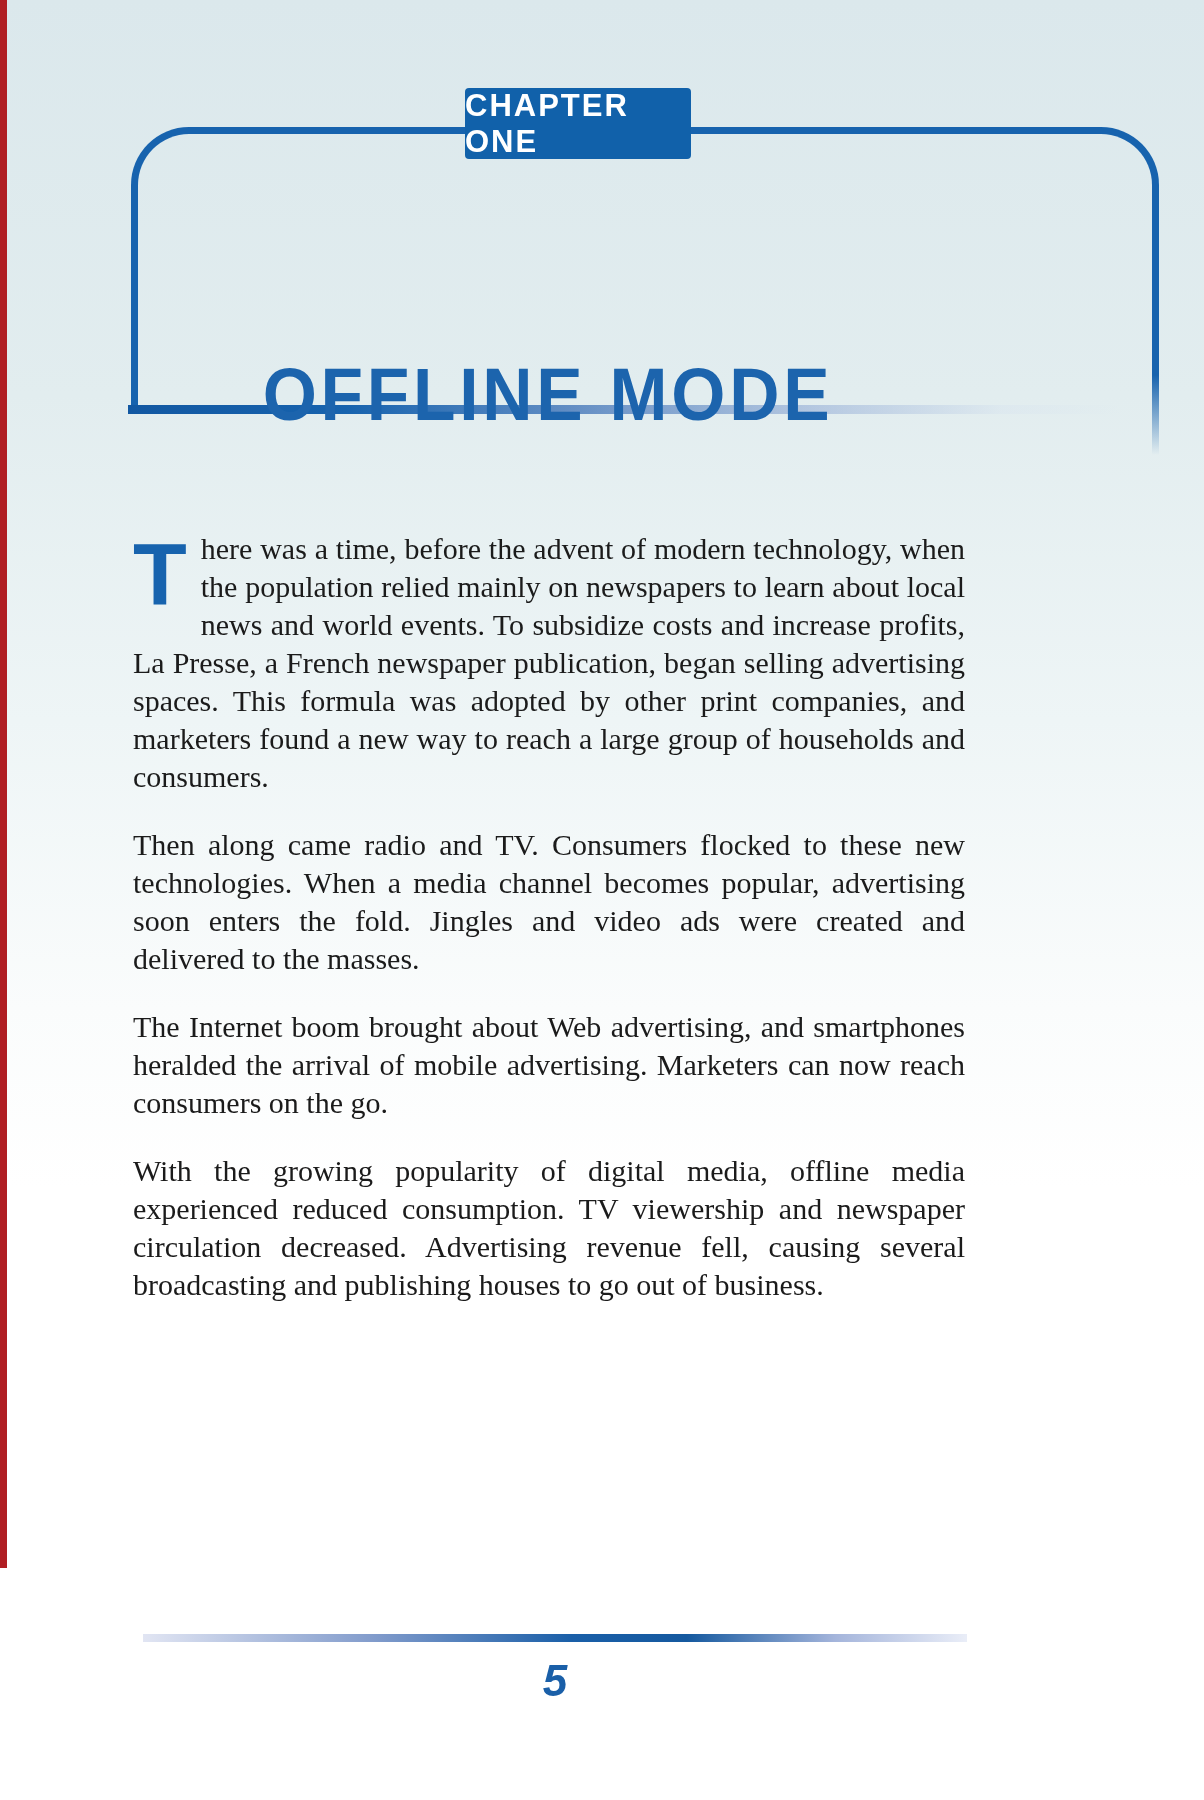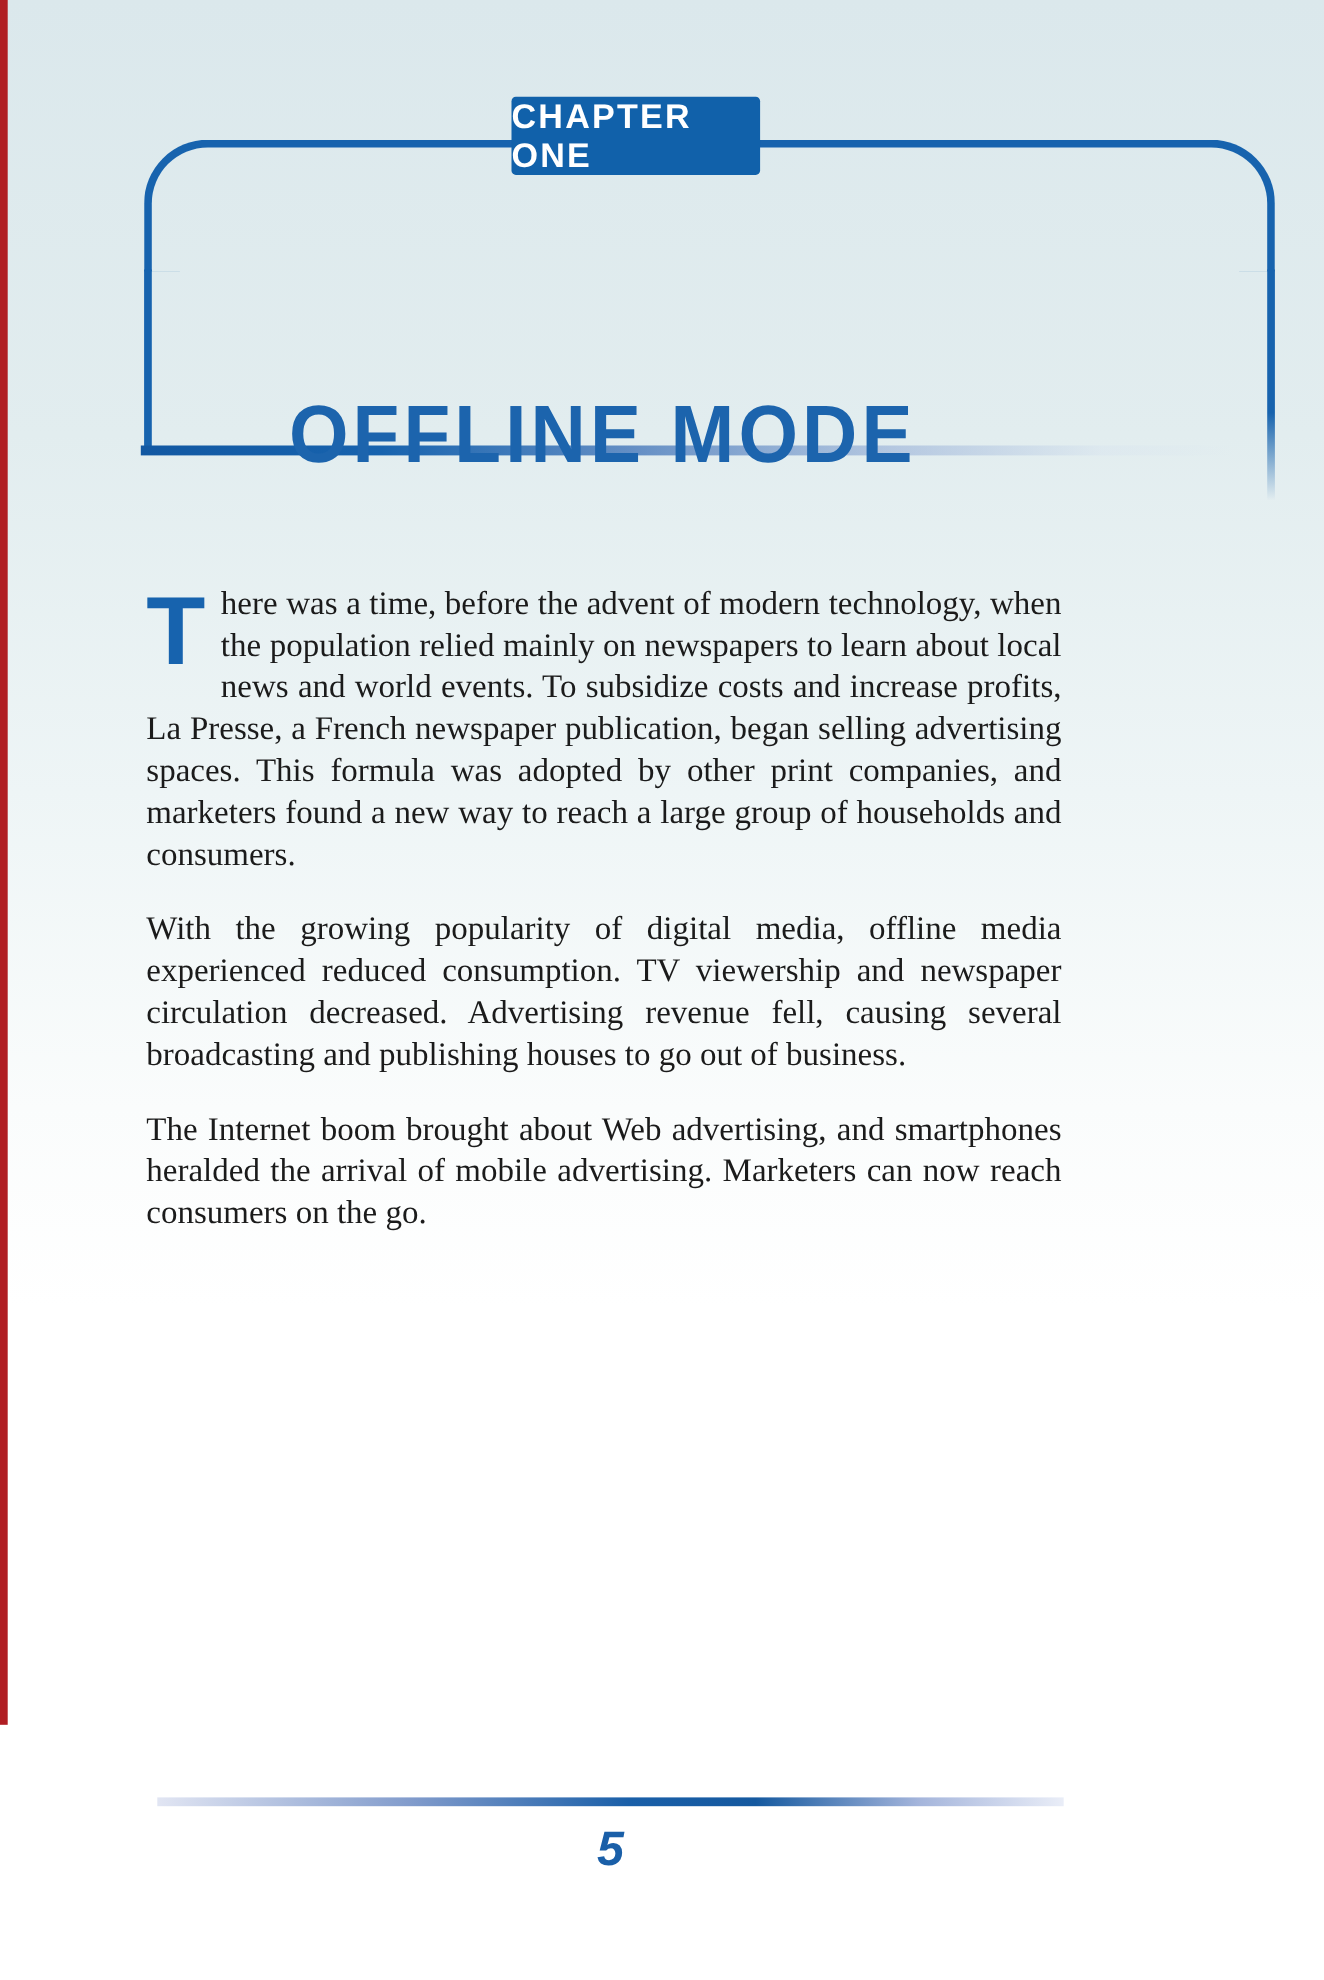--- a/index.html
+++ b/index.html
@@ -90,18 +90,19 @@
   <div class="frame-right"></div>
   <div class="frame-bottom"></div>
   <div class="chapter-badge">
     <span>CHAPTER ONE</span>
   </div>
   <div class="chapter-title">OFFLINE MODE</div>
 </div>
 
 <div class="body-col">
   <p><span class="dropcap">T</span><span>here was a time, before the advent of modern technology, when the population relied mainly on newspapers to learn about local news and world events. To subsidize costs and increase profits, La Presse, a French newspaper publication, began selling advertising spaces. This formula was adopted by other print companies, and marketers found a new way to reach a large group of households and consumers.</span></p>
+  <p>Then along came radio and TV. Consumers flocked to these new technologies. When a media channel becomes popular, advertising soon enters the fold. Jingles and video ads were created and delivered to the masses.</p>
+  <p>The Internet boom brought about Web advertising, and smartphones heralded the arrival of mobile advertising. Marketers can now reach consumers on the go.</p>
   <p>With the growing popularity of digital media, offline media experienced reduced consumption. TV viewership and newspaper circulation decreased. Advertising revenue fell, causing several broadcasting and publishing houses to go out of business.</p>
-  <p>The Internet boom brought about Web advertising, and smartphones heralded the arrival of mobile advertising. Marketers can now reach consumers on the go.</p>
 </div>
 
 <div class="footer-divider"></div>
 <div class="page-number">5</div>
 
 </body></html>

